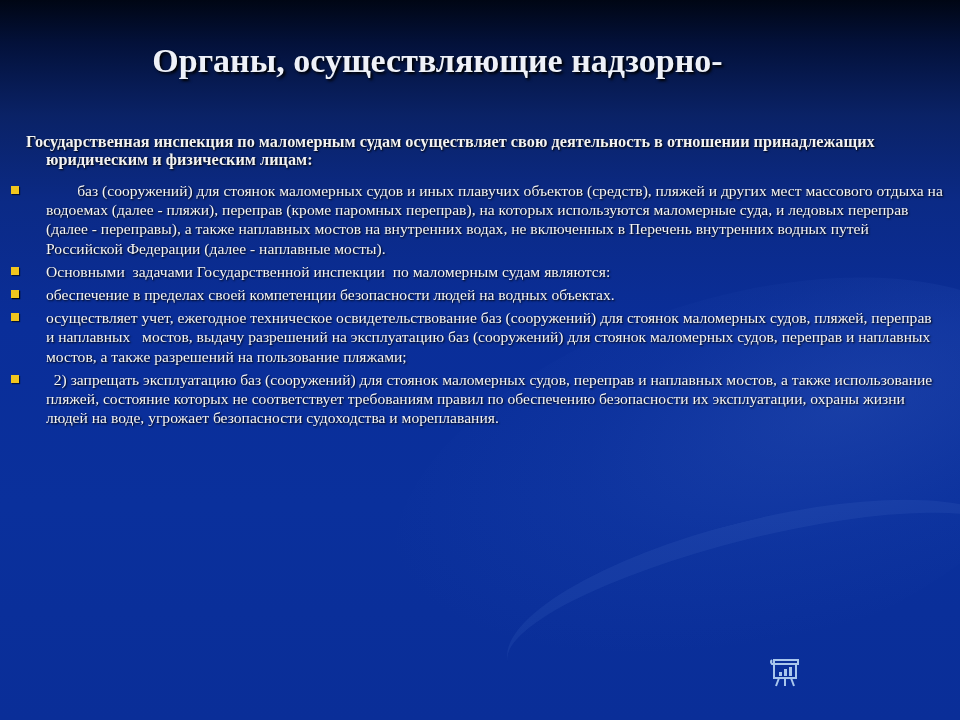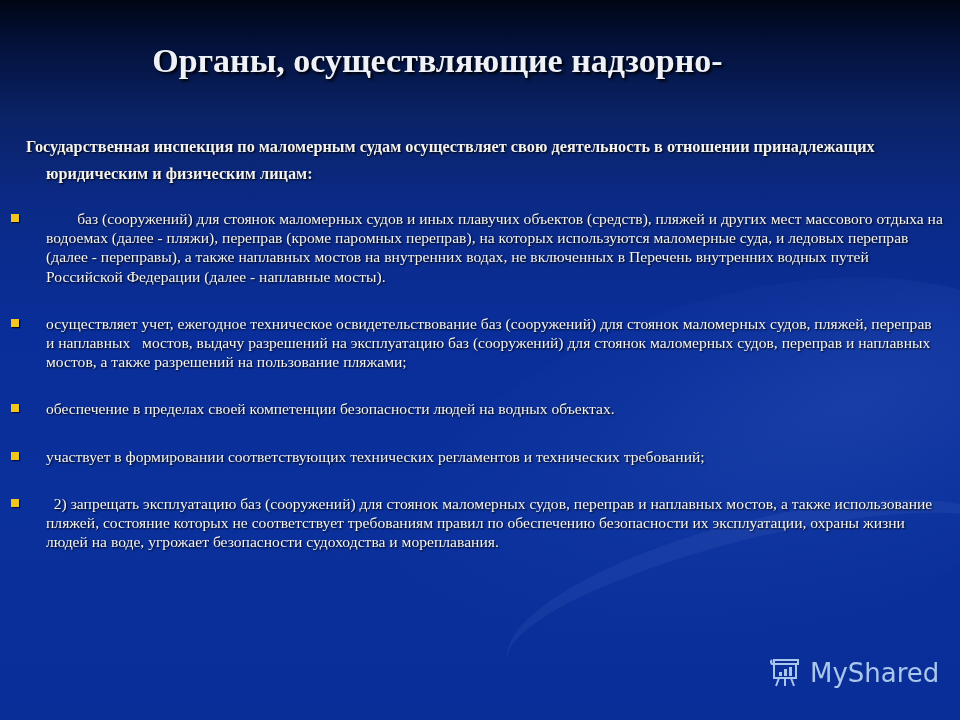--- a/index.html
+++ b/index.html
@@ -24,34 +24,33 @@
       pointer-events: none;
     }
     .title {
       position: absolute; left: 0; top: 38px; width: 875px;
       text-align: center; font-size: 34px; line-height: 46px;
       font-weight: bold; color: #eef1f8;
       text-shadow: 2px 2px 3px #000;
     }
     .intro {
       position: absolute; left: 26px; top: 133px; width: 900px;
-      font-size: 16.3px; line-height: 27px; font-weight: bold;
+      font-size: 16.3px; line-height: 18px; font-weight: bold;
       color: #f2f2f2; text-shadow: 1px 1px 2px #000;
       padding-left: 20px; text-indent: -20px;
     }
     .list {
       position: absolute; left: 8px; top: 181px; width: 935px;
       margin: 0; padding: 0; list-style: none;
     }
     .item {
       position: relative; padding-left: 38px;
       font-size: 15.6px; line-height: 19.2px;
       color: #f4f4f4; text-shadow: 1px 1px 2px #000;
       margin-bottom: 4px;
-      margin-top: 28px;
     }
     .bullet {
       position: absolute; left: 3px; top: 5px;
       width: 8px; height: 8px;
       background: #f1c61e;
       box-shadow: 1px 1px 1px rgba(0,0,0,0.6);
     }
     .watermark {
       position: absolute; left: 768px; top: 656px;
       display: flex; align-items: center; gap: 8px;
@@ -67,31 +66,30 @@
 <div class="swoosh2"></div>
 
 <div class="title">
   <div>Органы, осуществляющие надзорно-</div>
 </div>
 
 <div class="intro">Государственная инспекция по маломерным судам осуществляет свою деятельность в отношении принадлежащих юридическим и физическим лицам:</div>
 
 <ul class="list">
   <li class="item"><span class="bullet"></span><span style="white-space:pre-wrap">        баз (сооружений) для стоянок маломерных судов и иных плавучих объектов (средств), пляжей и других мест массового отдыха на водоемах (далее - пляжи), переправ (кроме паромных переправ), на которых используются маломерные суда, и ледовых переправ (далее - переправы), а также наплавных мостов на внутренних водах, не включенных в Перечень внутренних водных путей Российской Федерации (далее - наплавные мосты).</span></li>
+  <li class="item"><span class="bullet"></span><span style="white-space:pre-wrap">Основными  задачами Государственной инспекции  по маломерным судам являются:</span></li>
   <li class="item"><span class="bullet"></span></li>
+  <li class="item"><span class="bullet"></span><span style="white-space:pre-wrap">обеспечение в пределах своей компетенции безопасности людей на водных объектах.</span></li>
   <li class="item"><span class="bullet"></span><span style="white-space:pre-wrap">осуществляет учет, ежегодное техническое освидетельствование баз (сооружений) для стоянок маломерных судов, пляжей, переправ и наплавных   мостов, выдачу разрешений на эксплуатацию баз (сооружений) для стоянок маломерных судов, переправ и наплавных мостов, а также разрешений на пользование пляжами;</span></li>
-  <li class="item"><span class="bullet"></span><span style="white-space:pre-wrap">обеспечение в пределах своей компетенции безопасности людей на водных объектах.</span></li>
-  <li class="item"><span class="bullet"></span><span style="white-space:pre-wrap">участвует в формировании соответствующих технических регламентов и технических требований;</span></li>
   <li class="item"><span class="bullet"></span><span style="white-space:pre-wrap">  2) запрещать эксплуатацию баз (сооружений) для стоянок маломерных судов, переправ и наплавных мостов, а также использование пляжей, состояние которых не соответствует требованиям правил по обеспечению безопасности их эксплуатации, охраны жизни людей на воде, угрожает безопасности судоходства и мореплавания.</span></li>
 </ul>
 
 <div class="watermark">
   <svg class="wm-icon" viewBox="0 0 34 34" fill="none" stroke="#a9c6ec" stroke-width="2">
     <path d="M6 4 h24 v4 h-24 z"></path>
     <path d="M4 4 q-2 2 0 4 h2"></path>
     <rect x="6" y="8" width="22" height="14"></rect>
     <rect x="11" y="16" width="3" height="4" fill="#a9c6ec" stroke="none"></rect>
     <rect x="16" y="13" width="3" height="7" fill="#a9c6ec" stroke="none"></rect>
     <rect x="21" y="11" width="3" height="9" fill="#a9c6ec" stroke="none"></rect>
     <path d="M11 22 l-3 8 M17 22 v8 M23 22 l3 8"></path>
   </svg>
-  <span>MyShared</span>
 </div>
 
 </body></html>

